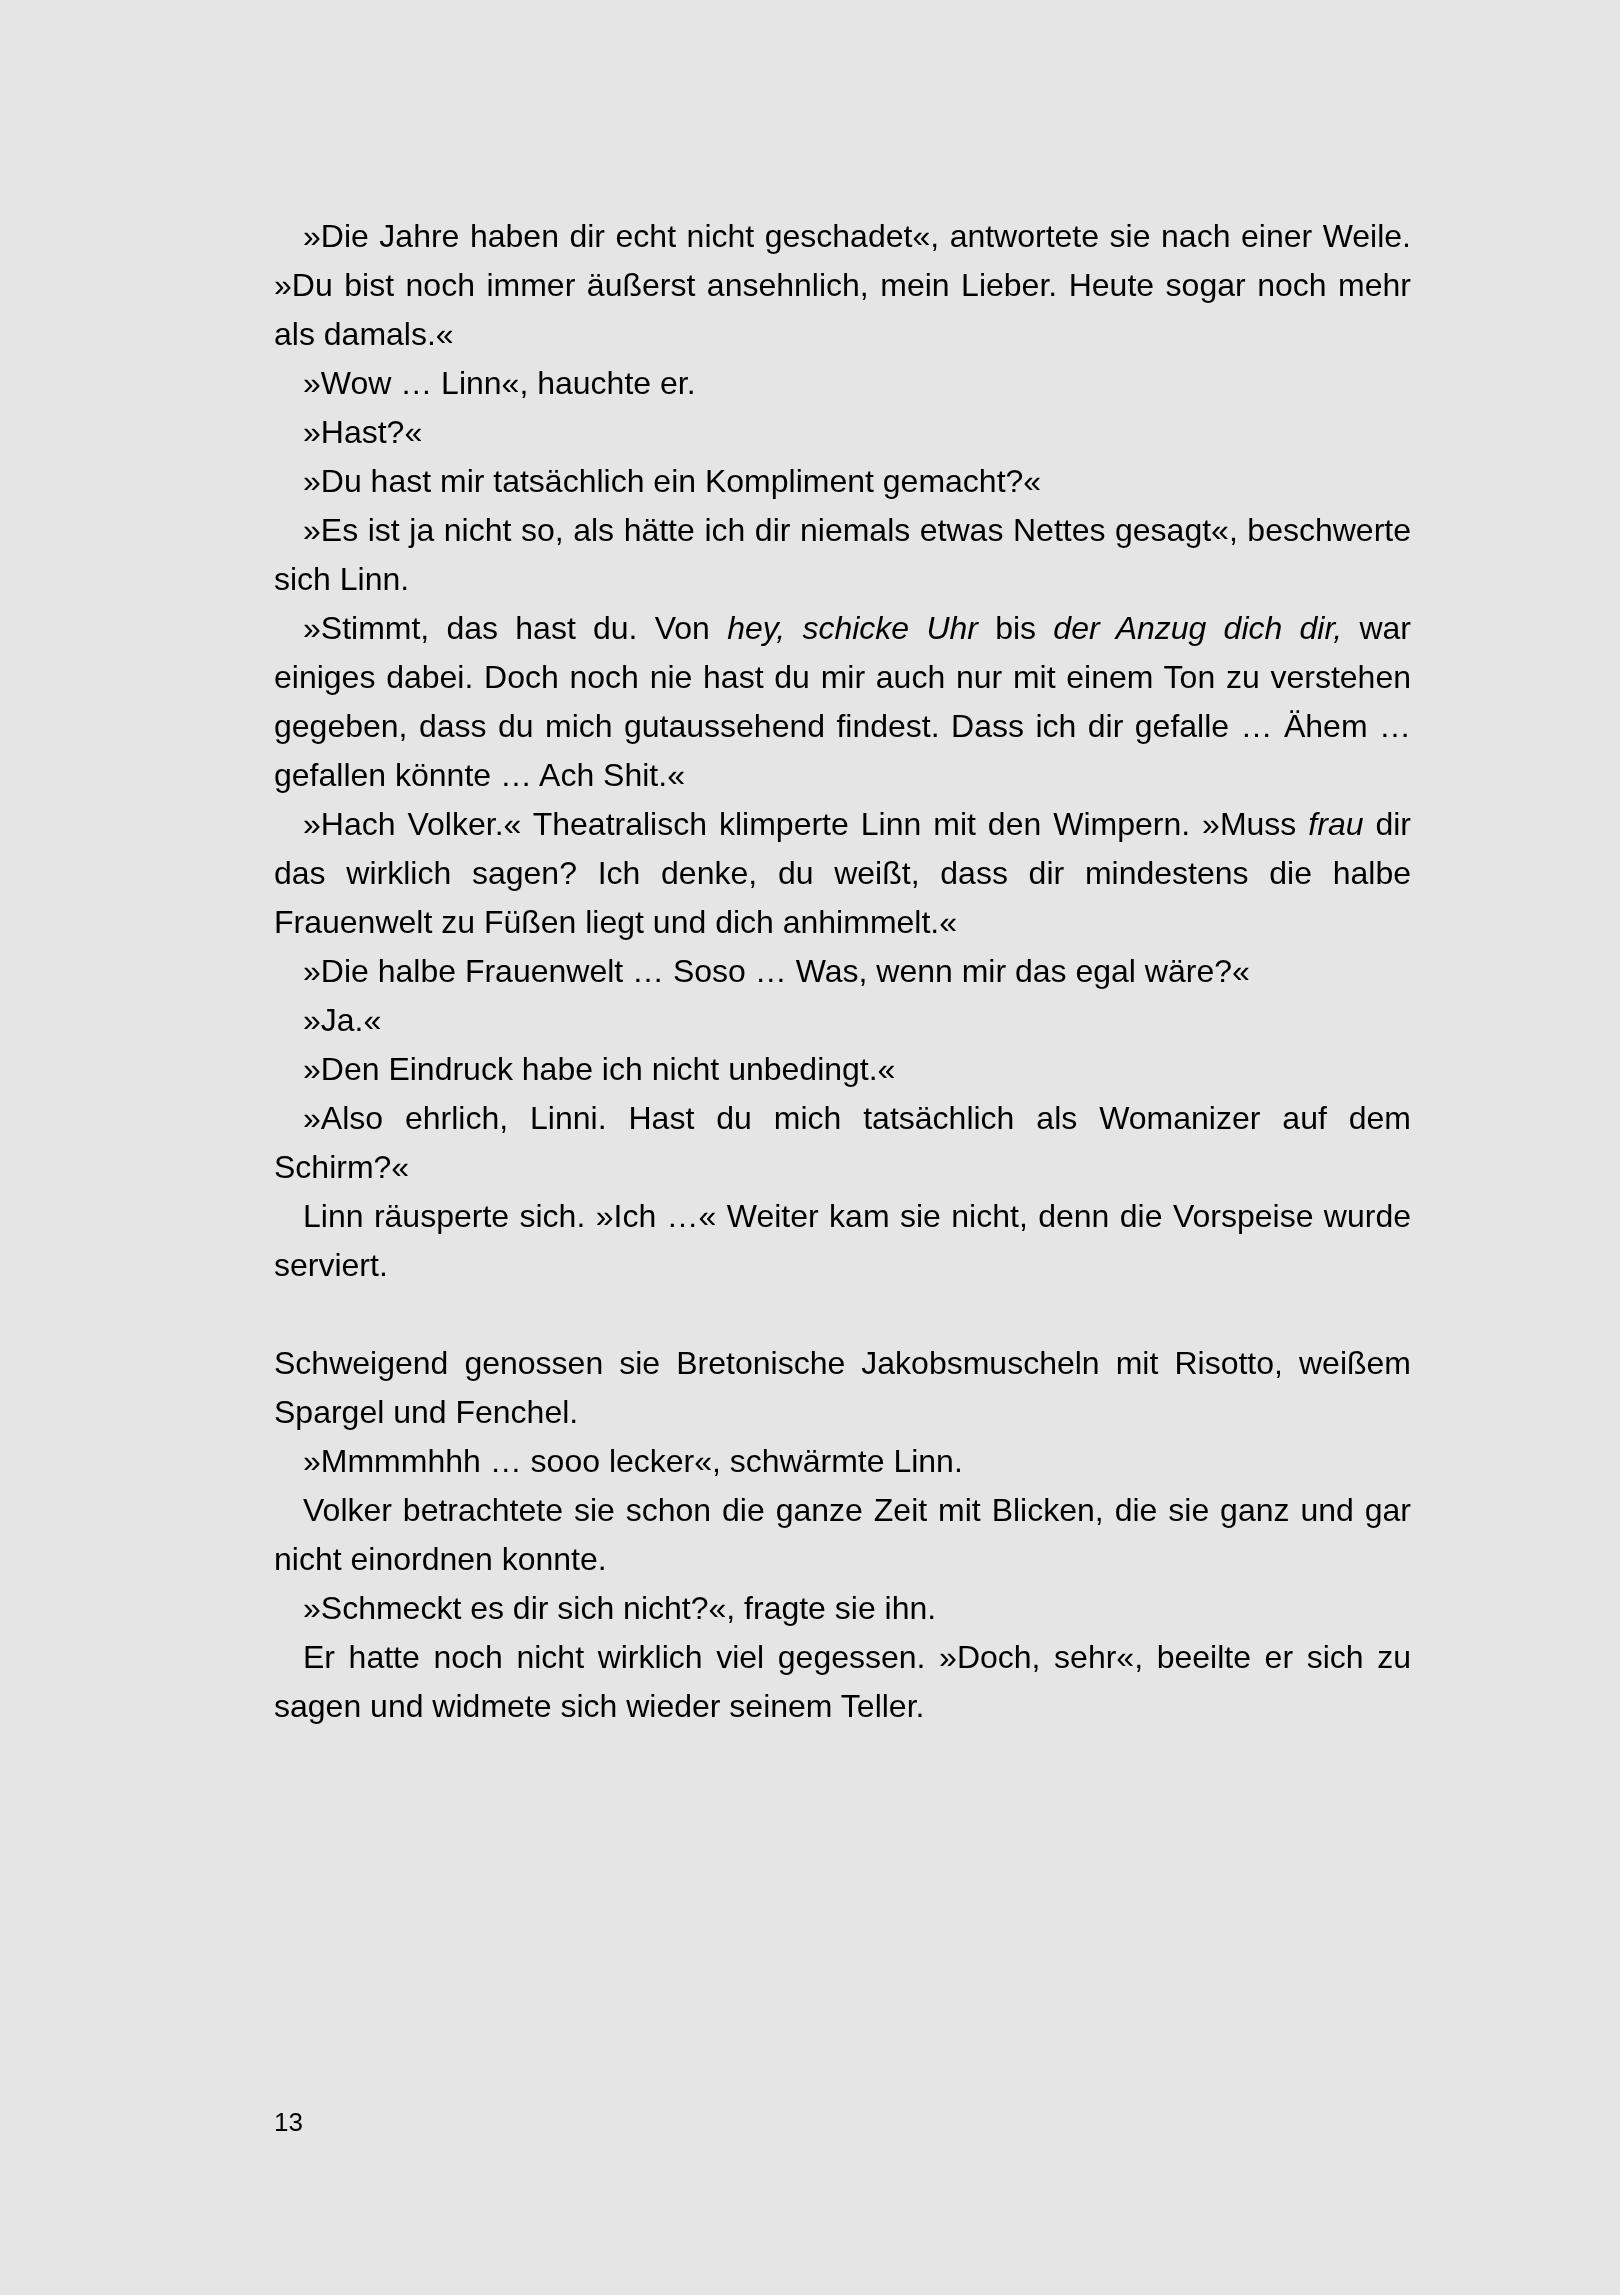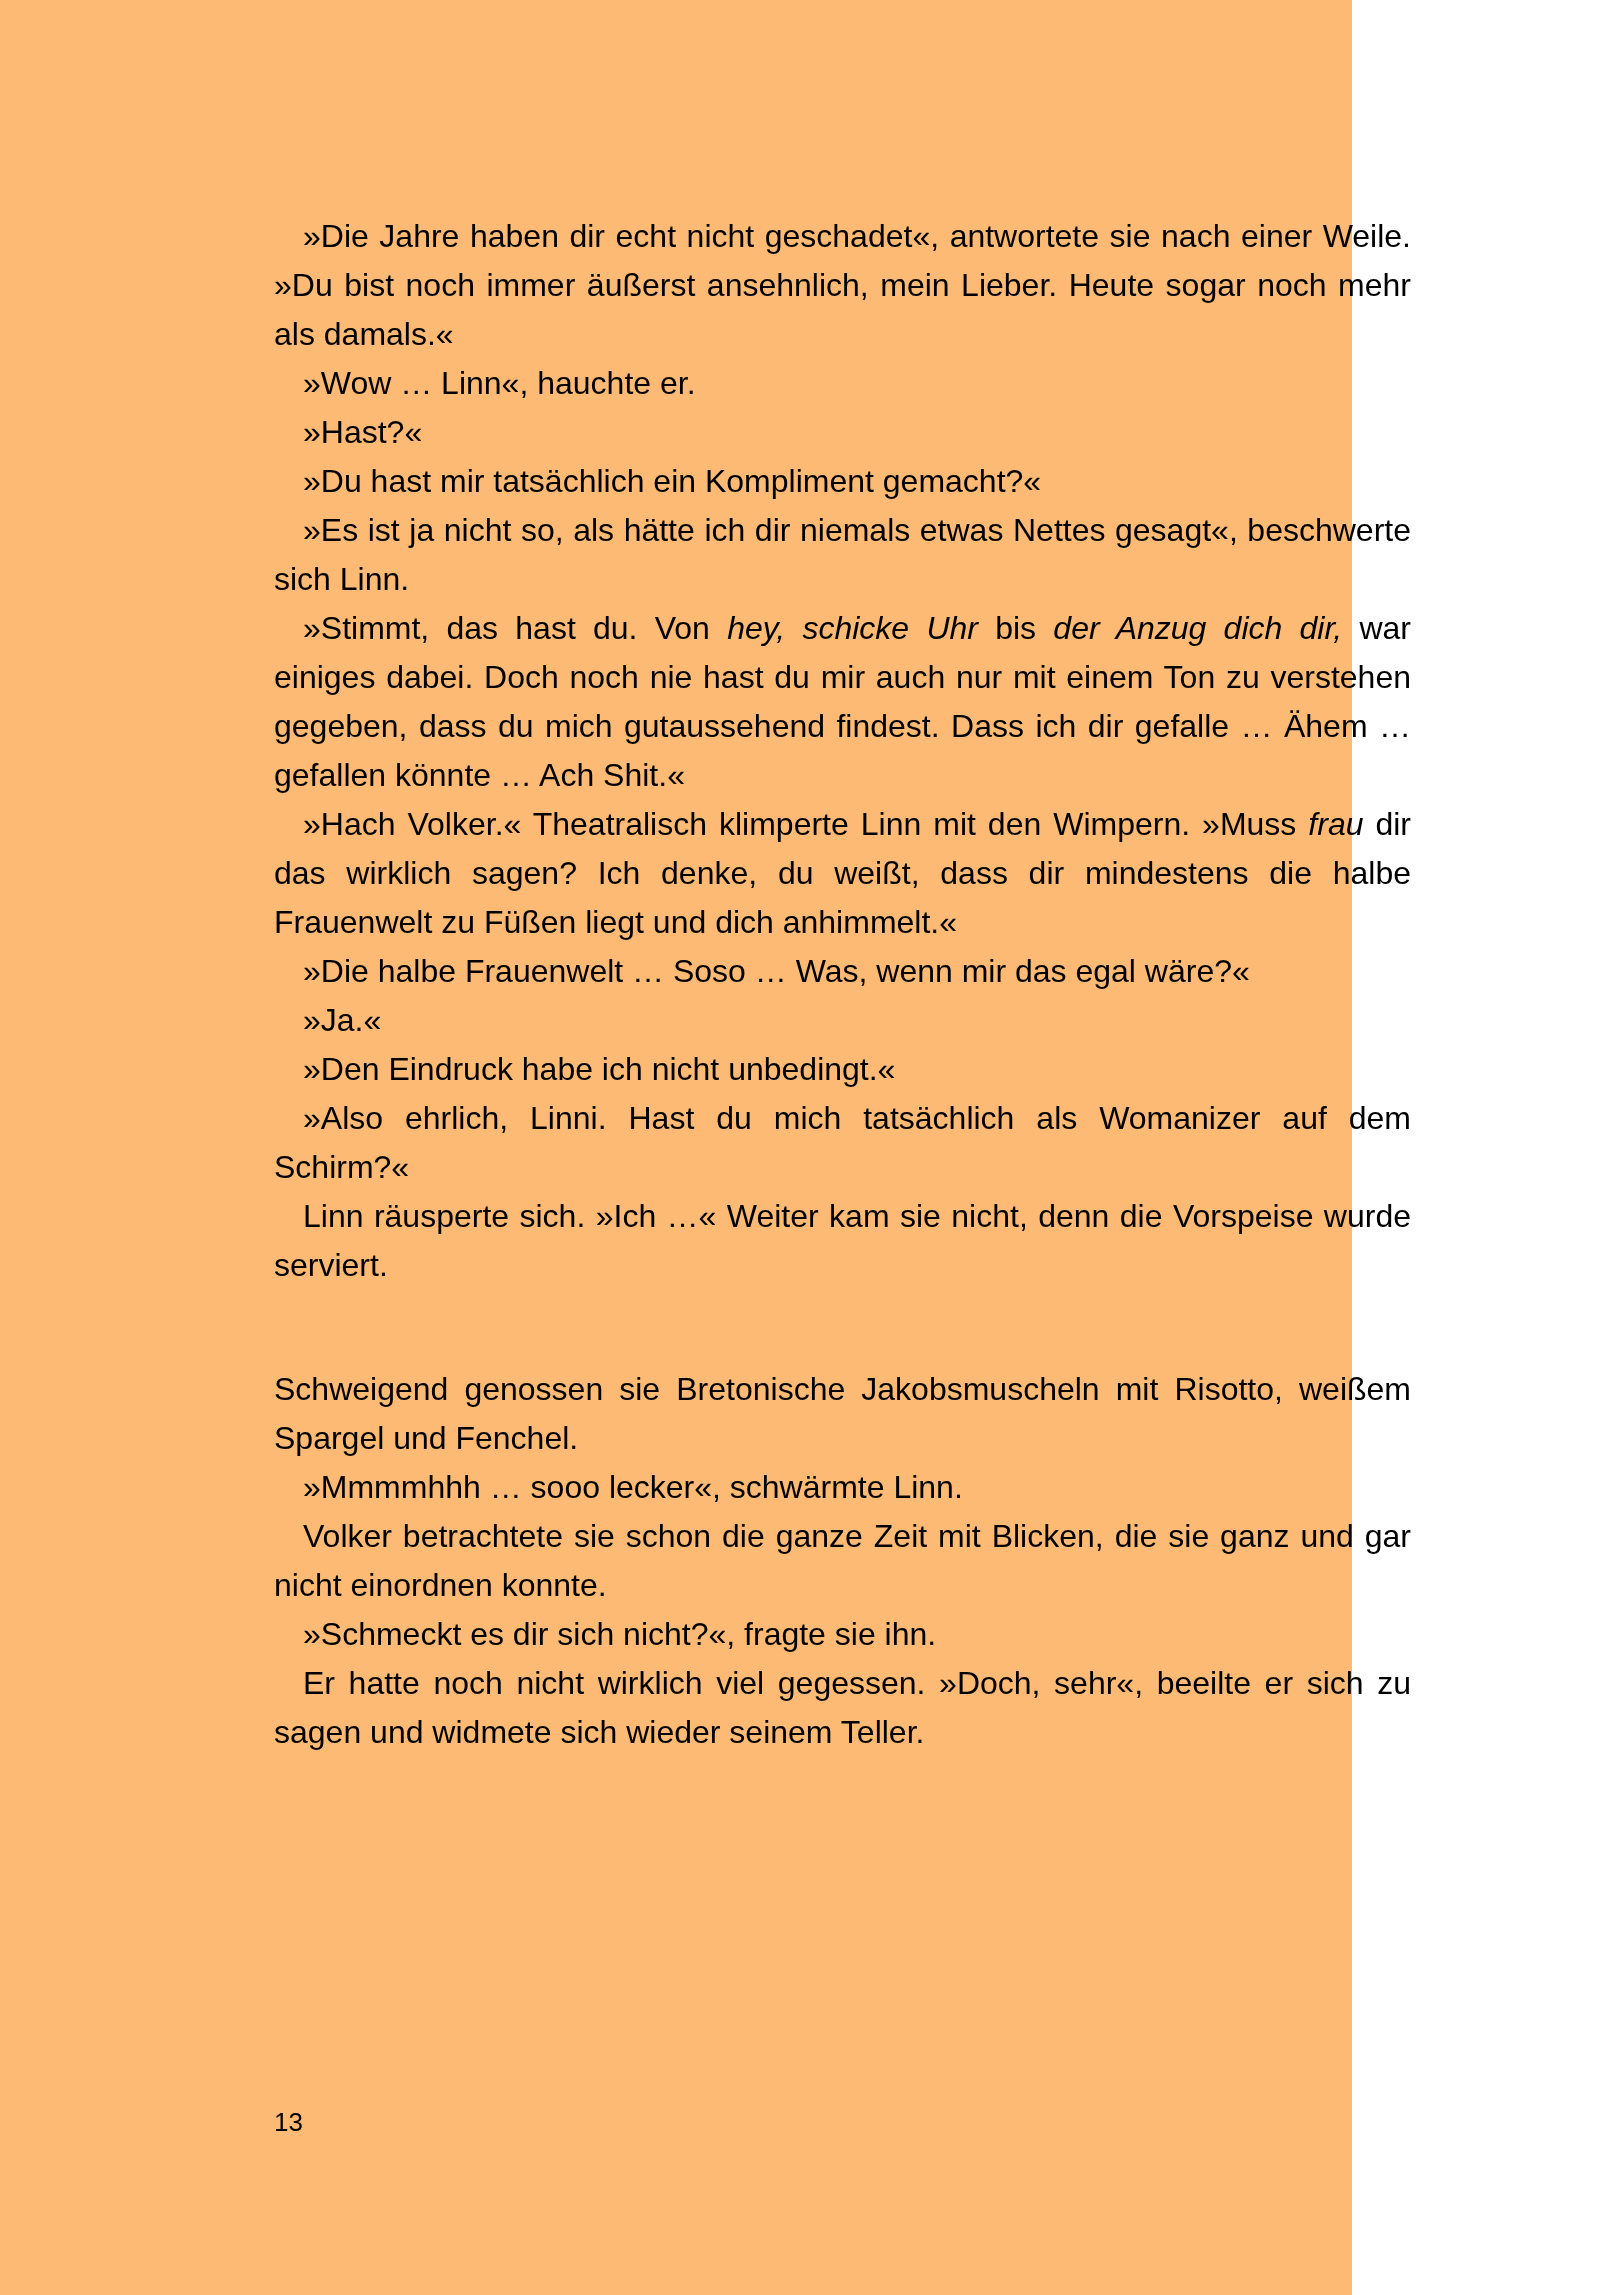--- a/index.html
+++ b/index.html
@@ -10,23 +10,23 @@
   body {
     width: 1620px;
     height: 2295px;
     position: relative;
     font-family: "Liberation Sans", sans-serif;
     color: #000000;
   }
   .page {
     position: absolute;
     left: 0; top: 0;
-    width: 1352px;
+    width: 1620px;
     height: 2295px;
-    background: #fdba74;
+    background: #e5e5e5;
   }
   .text-block {
     position: absolute;
     left: 274px;
     top: 212px;
     width: 1137px;
     font-size: 32px;
     line-height: 49px;
     text-align: justify;
     text-justify: inter-word;
@@ -34,21 +34,21 @@
     letter-spacing: 0;
   }
   p.para {
     margin: 0;
     padding: 0;
   }
   p.para.indent {
     text-indent: 29px;
   }
   p.para.space-before {
-    margin-top: 75px;
+    margin-top: 49px;
   }
   .text-block em {
     font-style: italic;
   }
   .page-number {
     position: absolute;
     left: 274px;
     width: 1137px;
     top: 2106px;
     font-size: 26px;

